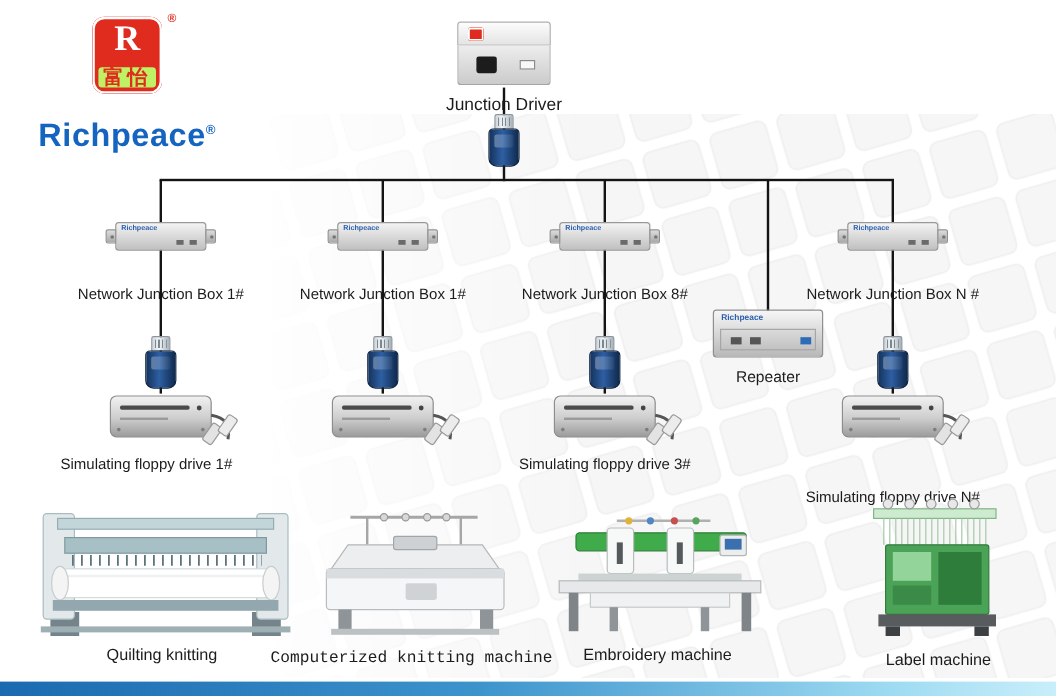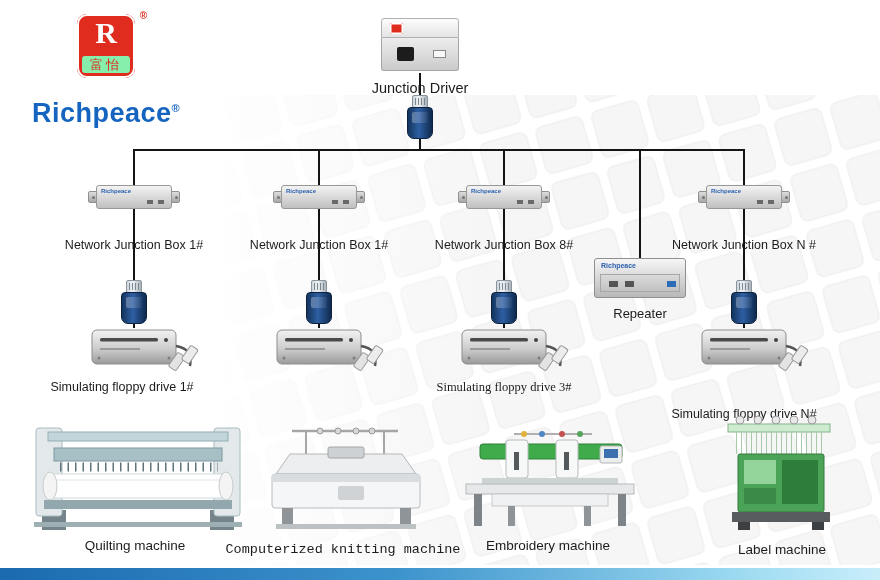--- a/index.html
+++ b/index.html
@@ -13,22 +13,22 @@
   
   .footer-bar{position:absolute;left:0;top:568px;width:880px;height:12px;z-index:3;
     background:linear-gradient(90deg,#1b6ab0 0%,#3c93cc 45%,#9fdcf2 85%,#c9eefa 100%);}
 
   
   .logo{position:absolute;left:0;top:12px;width:220px;z-index:2;}
   .logo-mark{position:absolute;left:77px;top:2px;width:58px;height:64px;background:#e02b1f;
     border-radius:10px;box-shadow:inset 0 0 0 2px #fff,inset 0 0 0 4px #e02b1f;}
   .logo-r{position:absolute;left:0;top:2px;width:100%;text-align:center;
     font-family:"Liberation Serif",serif;font-weight:bold;font-size:30px;color:#ffffff;}
-  .logo-cn{position:absolute;left:5px;right:5px;bottom:5px;height:17px;background:#86efac;
-    border-radius:3px;color:#e02b1f;font-weight:normal;font-size:13px;line-height:17px;text-align:center;letter-spacing:3px;}
+  .logo-cn{position:absolute;left:5px;right:5px;bottom:5px;height:17px;background:#bef264;
+    border-radius:3px;color:#e02b1f;font-weight:bold;font-size:17px;line-height:17px;text-align:center;letter-spacing:3px;}
   .logo-reg{position:absolute;right:-12px;top:-4px;color:#e02b1f;font-size:10px;font-weight:bold;}
   .wordmark{position:absolute;left:0;top:86px;width:212px;text-align:center;
     font-size:27px;font-weight:bold;color:#1565c0;letter-spacing:.5px;}
   .wm-reg{font-size:11px;vertical-align:super;}
 
   
   .ln{position:absolute;background:#141414;z-index:1;}
   .ln-driver{left:419px;top:73px;width:2px;height:78px;}
   .ln-trunk{left:133px;top:149px;width:612px;height:2px;}
   .ln-d1{left:133px;top:150px;width:2px;height:36px;}
@@ -99,21 +99,21 @@
   
   .lbl{position:absolute;text-align:center;font-size:12.5px;color:#1c1c1c;z-index:2;}
   .lbl-driver{left:330px;top:80px;width:180px;font-size:14.5px;}
   .lbl-j1{left:24px;top:238px;width:220px;}
   .lbl-j2{left:209px;top:238px;width:220px;}
   .lbl-j3{left:394px;top:238px;width:220px;}
   .lbl-j4{left:634px;top:238px;width:220px;}
   .lbl-rep{left:570px;top:306px;width:140px;font-size:13px;text-align:center;}
   .lbl-f1{left:2px;top:380px;width:240px;}
   .lbl-f2{left:199px;top:380px;width:240px;}
-  .lbl-f3{left:384px;top:380px;width:240px;font-family:Liberation Serif, serif;}
+  .lbl-f3{left:384px;top:380px;width:240px;}
   .lbl-f4{left:624px;top:380px;width:240px;margin-top:27px;}
   .mlbl{font-size:13.5px;}
   .lbl-m1{left:35px;top:538px;width:200px;}
   .lbl-m2{left:223px;top:542px;width:240px;font-family:Liberation Mono, monospace;}
   .lbl-m3{left:448px;top:538px;width:200px;}
   .lbl-m4{left:682px;top:542px;width:200px;}
 
   
   .machine{position:absolute;z-index:2;}
   .mq{left:28px;top:422px;} .mk{left:262px;top:424px;} .me{left:458px;top:424px;} .ml{left:718px;top:408px;}
@@ -338,20 +338,20 @@
     <line x1="18" y1="35" x2="106" y2="35" stroke="#a8c9ab" stroke-width="22" stroke-dasharray="1 4"></line>
     <rect x="20" y="46" width="86" height="58" rx="2" fill="#4aa356" stroke="#357a3e"></rect>
     <rect x="26" y="52" width="32" height="24" fill="#92d49a"></rect>
     <rect x="64" y="52" width="36" height="44" fill="#2f7d3a"></rect>
     <rect x="26" y="80" width="32" height="16" fill="#3c8a47"></rect>
     <rect x="14" y="104" width="98" height="10" fill="#585c5e"></rect>
     <rect x="20" y="114" width="12" height="8" fill="#3c4043"></rect>
     <rect x="94" y="114" width="12" height="8" fill="#3c4043"></rect>
   </svg>
 
-  <div class="lbl mlbl lbl-m1">Quilting machine</div>
+  <div class="lbl mlbl lbl-m1">Quilting knitting</div>
   <div class="lbl mlbl lbl-m2">Computerized knitting machine</div>
   <div class="lbl mlbl lbl-m3">Embroidery machine</div>
   <div class="lbl mlbl lbl-m4">Label machine</div>
 
   <div class="footer-bar"></div>
 
 </div>
 
 </body></html>

